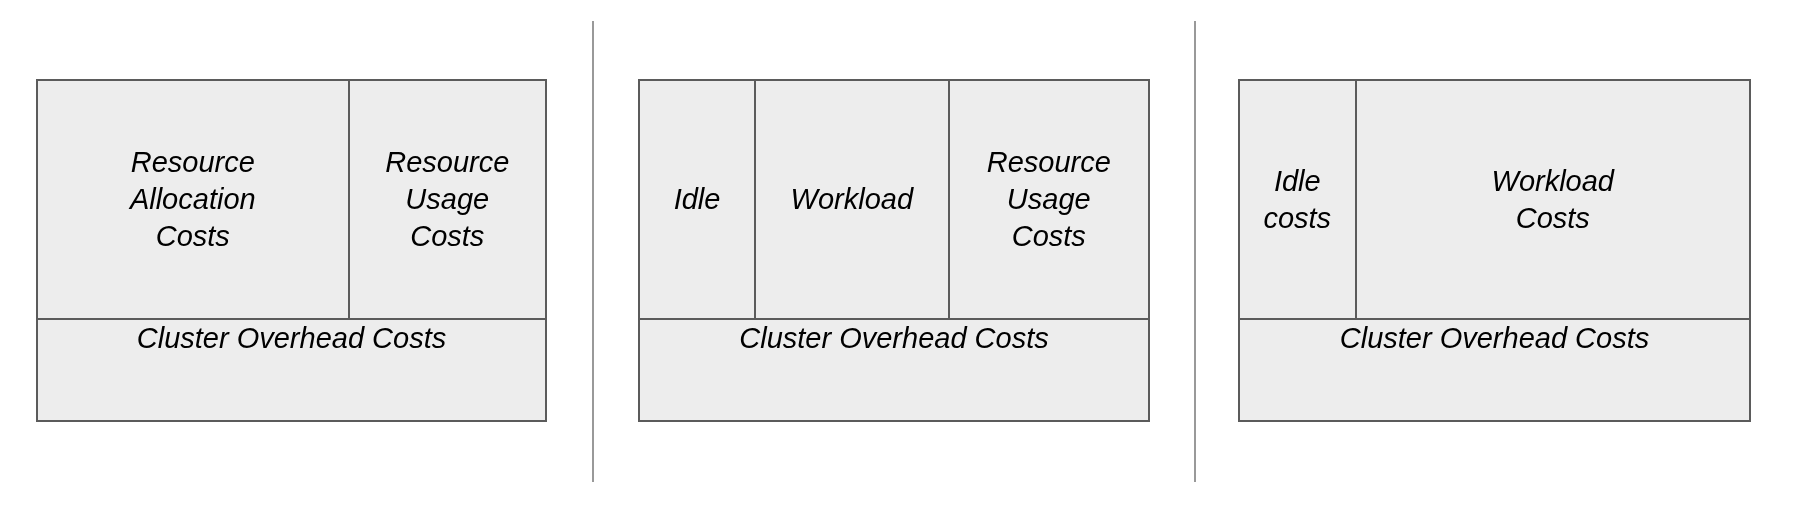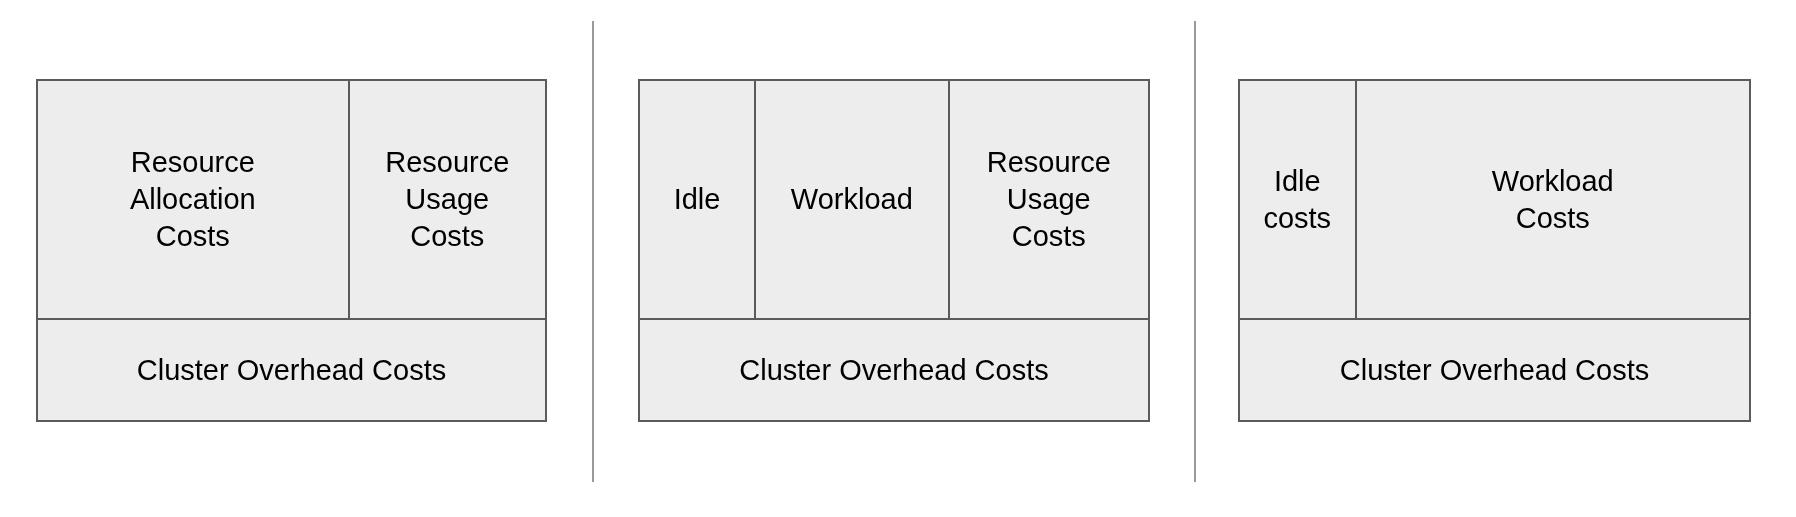--- a/index.html
+++ b/index.html
@@ -12,20 +12,21 @@
   * { margin: 0; padding: 0; box-sizing: border-box; }
   html, body { background: var(--page-bg); }
   .canvas {
     position: relative;
     width: 1796px;
     height: 517px;
     background: var(--page-bg);
     font-family: "Liberation Sans", sans-serif;
     color: var(--text);
     overflow: hidden;
+    font-style: italic;
   }
   .panel {
     position: absolute;
     top: 79px;
     height: 343px;
     border: 2px solid var(--box-border);
     background: var(--box-fill);
     display: flex;
     flex-direction: column;
   }
@@ -39,21 +40,20 @@
     align-items: center;
     justify-content: center;
     text-align: center;
     min-width: 0;
   }
   .cell + .cell { border-left: 2px solid var(--box-border); }
   .bottom-row {
     flex: 101 0 0;
     border-top: 2px solid var(--box-border);
     display: flex;
-    align-items: center;
     justify-content: center;
     text-align: center;
   }
   .cell-label {
     font-size: 29px;
     line-height: 37px;
     white-space: pre-line;
   }
   .separator {
     position: absolute;

